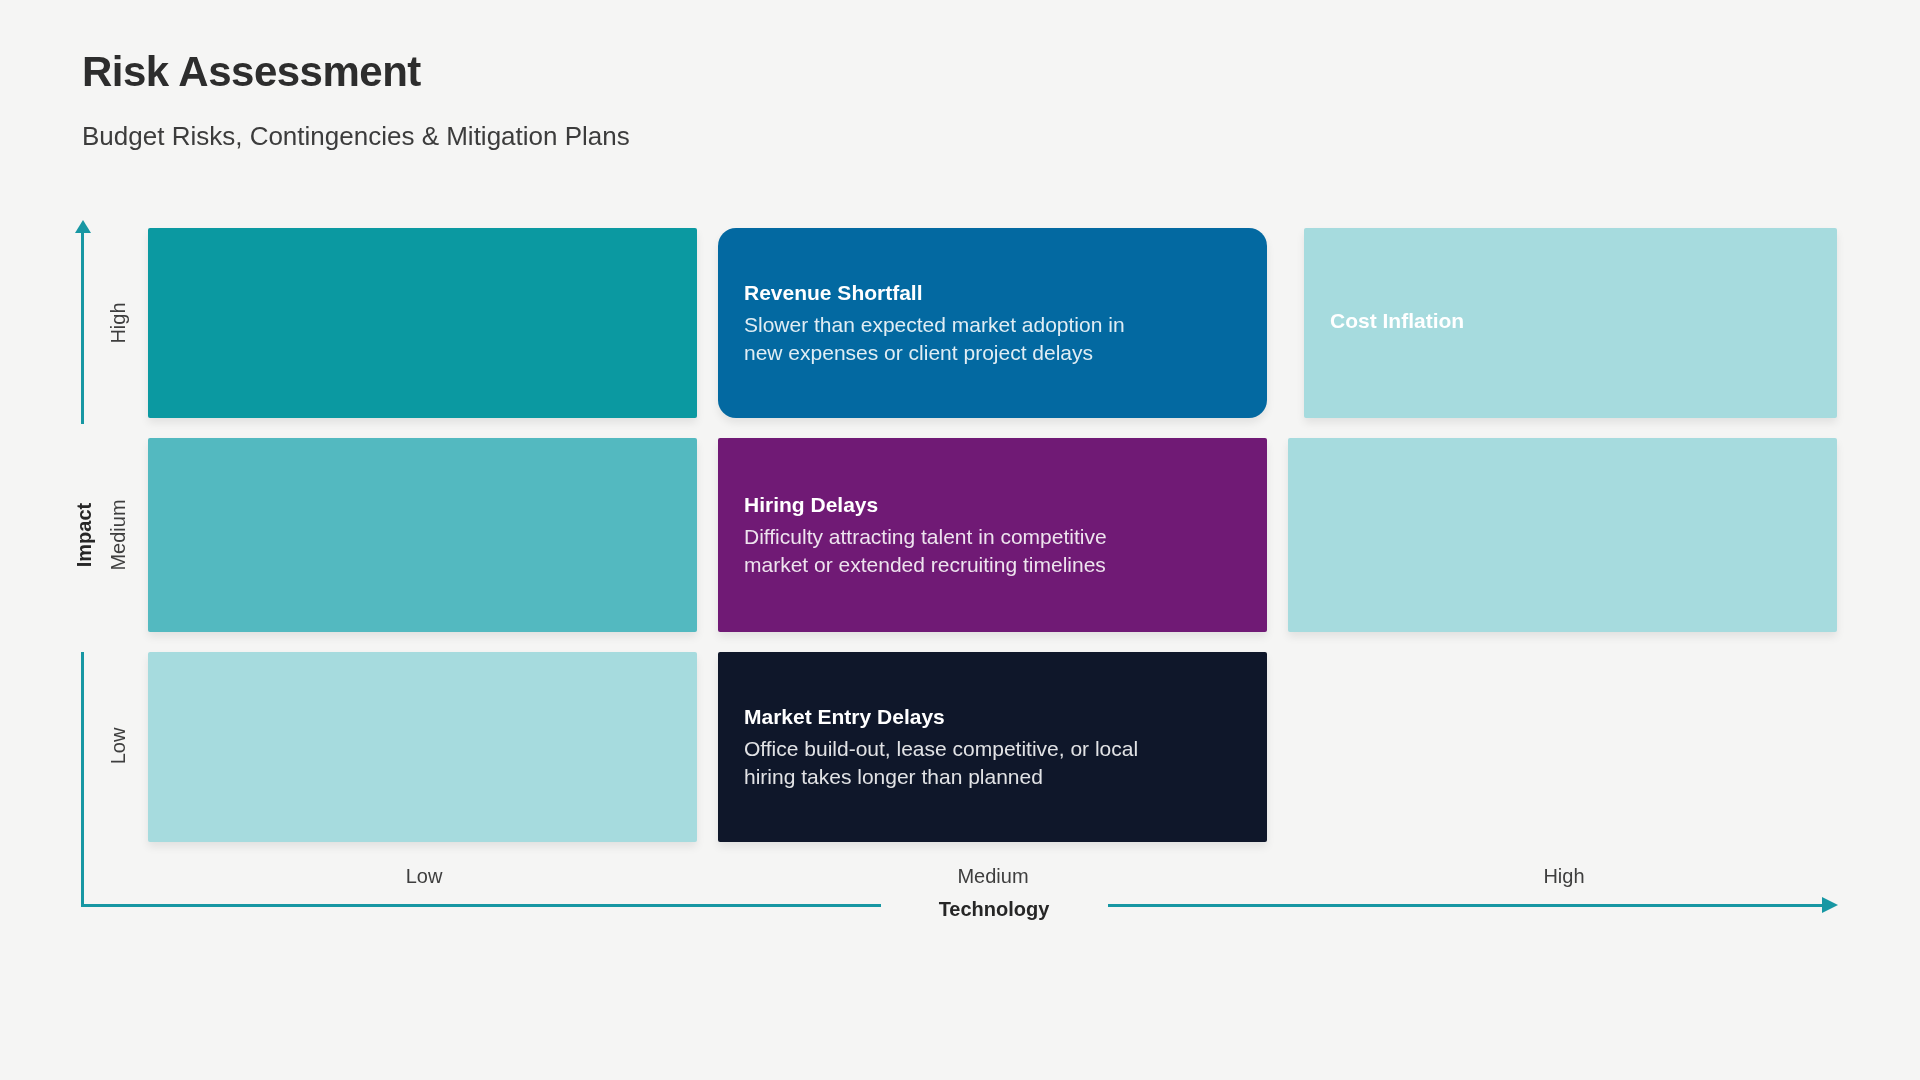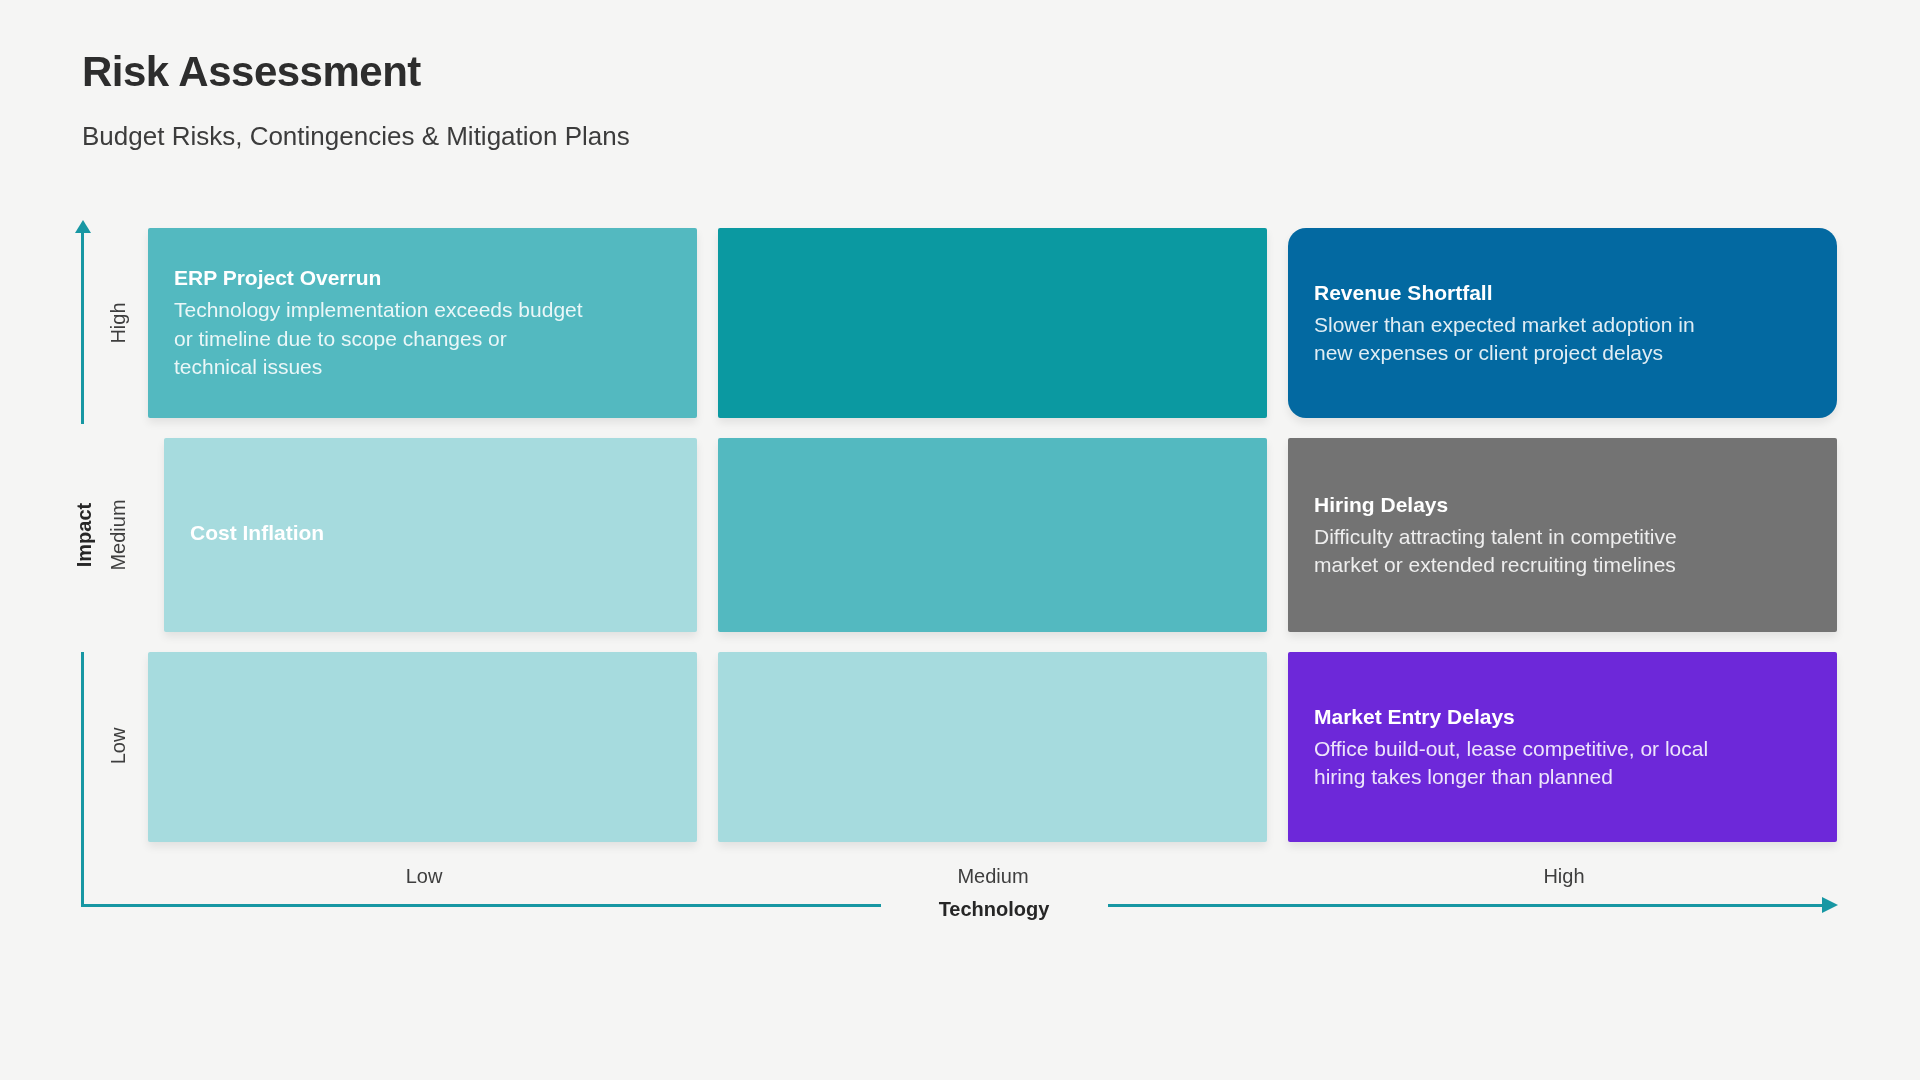--- a/index.html
+++ b/index.html
@@ -88,58 +88,52 @@
 <div class="y-arrow-head"></div>
 <div class="axis-line y-arrow-line"></div>
 <div class="rot tick y-tick-high">High</div>
 <div class="rot axis-title y-axis-title">Impact</div>
 <div class="rot tick y-tick-medium">Medium</div>
 <div class="axis-line y-corner-line"></div>
 <div class="rot tick y-tick-low">Low</div>
 
 <div class="matrix">
 
-  <div class="cell" style="background: rgb(83, 185, 192);">
-    <div class="cell-title">ERP Project Overrun</div>
-    <div class="cell-desc">Technology implementation exceeds budget
-or timeline due to scope changes or
-technical issues</div>
-  </div>
   <div class="cell" style="background: rgb(11, 153, 161);">
     <div class="cell-title"></div>
     <div class="cell-desc"></div>
   </div>
   <div class="cell" style="background: #0369a1; border-radius: 18px;">
     <div class="cell-title">Revenue Shortfall</div>
     <div class="cell-desc">Slower than expected market adoption in
 new expenses or client project delays</div>
   </div>
 
   <div class="cell" style="background: rgb(166, 219, 222); margin-left: 16px;">
     <div class="cell-title">Cost Inflation</div>
   </div>
   <div class="cell" style="background: rgb(83, 185, 192);">
     <div class="cell-title"></div>
     <div class="cell-desc"></div>
   </div>
-  <div class="cell" style="background: #737373;">
+  <div class="cell" style="background: #701a75;">
     <div class="cell-title">Hiring Delays</div>
     <div class="cell-desc">Difficulty attracting talent in competitive
 market or extended recruiting timelines</div>
   </div>
 
   <div class="cell" style="background: rgb(166, 219, 222);">
     <div class="cell-title"></div>
     <div class="cell-desc"></div>
   </div>
   <div class="cell" style="background: rgb(166, 219, 222);">
     <div class="cell-title"></div>
     <div class="cell-desc"></div>
   </div>
-  <div class="cell" style="background: #6d28d9;">
+  <div class="cell" style="background: #0f172a;">
     <div class="cell-title">Market Entry Delays</div>
     <div class="cell-desc">Office build-out, lease competitive, or local
 hiring takes longer than planned</div>
   </div>
 
 </div>
 
 <div class="axis-line x-line-left"></div>
 <div class="axis-line x-line-right"></div>
 <div class="x-arrow-head"></div>

